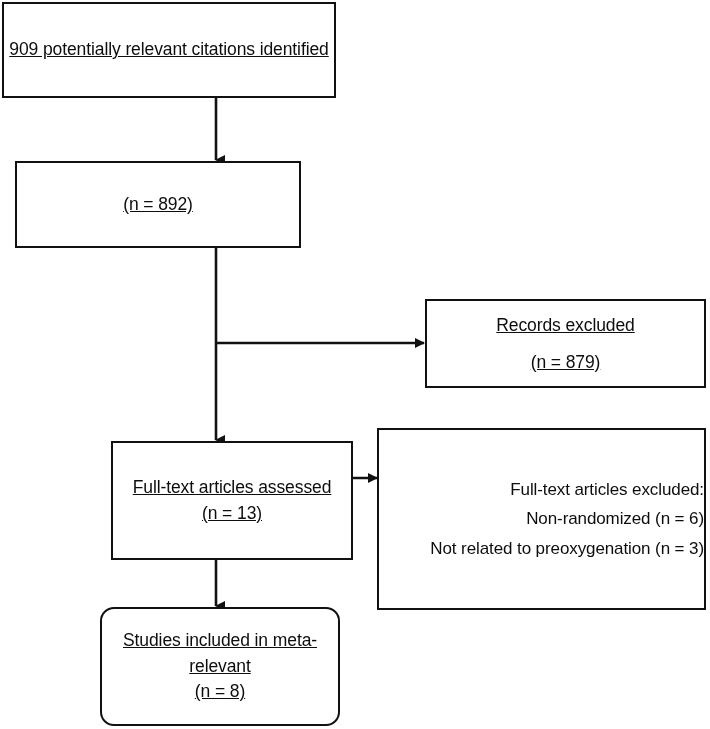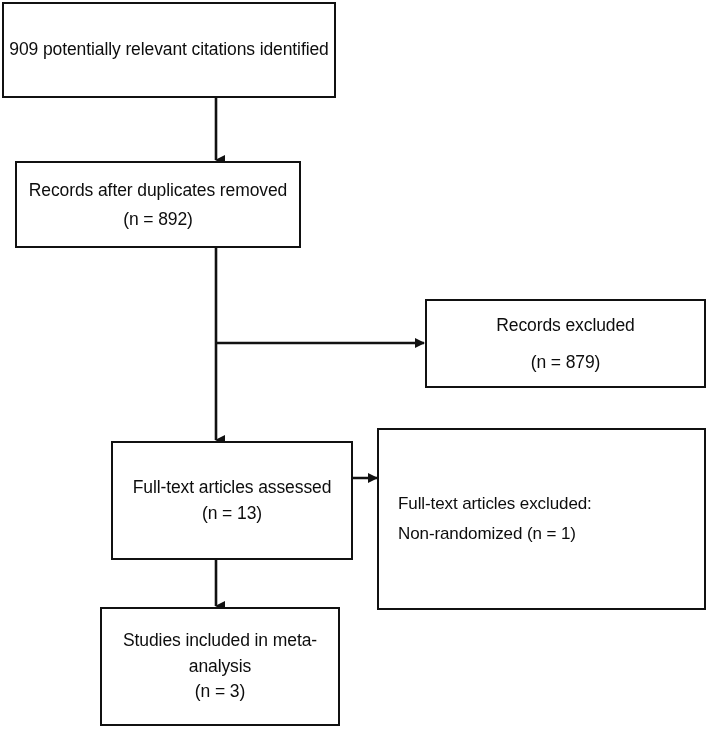--- a/index.html
+++ b/index.html
@@ -28,41 +28,41 @@
     position: absolute;
     box-sizing: border-box;
     border: 2.5px solid #111111;
     background: #ffffff;
     display: flex;
     flex-direction: column;
     justify-content: center;
     z-index: 2;
   }
 
-  .node.centered { align-items: center; text-align: center; }
-  .node.left-aligned { align-items: flex-start; text-align: left; }
+  .node.centered { align-items: center; text-align: center; text-decoration: underline; }
+  .node.left-aligned { align-items: flex-end; text-align: left; }
 
   .node-line {
     font-size: 17.5px;
     line-height: 1.48;
     letter-spacing: -0.1px;
     white-space: nowrap;
   }
 
   .node.left-aligned .node-line {
     padding-left: 19px;
   }
 
   
   #node-identification { left: 2px;   top: 2px;   width: 334px; height: 96px; }
   #node-deduplicated   { left: 15px;  top: 161px; width: 286px; height: 87px; }
   #node-records-excluded { left: 425px; top: 299px; width: 281px; height: 89px; gap: 8px; }
   #node-fulltext-assessed { left: 111px; top: 441px; width: 242px; height: 119px; }
   #node-fulltext-excluded { left: 377px; top: 428px; width: 329px; height: 182px; }
-  #node-included       { left: 100px; top: 607px; width: 240px; height: 119px; }
+  #node-included       { left: 100px; top: 607px; width: 240px; height: 119px; border-radius: 14px; }
 
   #node-deduplicated .node-line,
   #node-records-excluded .node-line { line-height: 1.62; }
 
   #node-fulltext-excluded .node-line { line-height: 1.74; font-size: 17px; }
 
   
   svg.connectors { position: absolute; left: 0; top: 0; z-index: 1; }
 </style>
 </head>
@@ -89,38 +89,38 @@
     <line x1="337" y1="478" x2="377" y2="478" stroke="#111111" stroke-width="2.4" marker-end="url(#arrowright)"></line>
 
     <line x1="216" y1="560" x2="216" y2="606" stroke="#111111" stroke-width="2.6" marker-end="url(#arrowdown)"></line>
   </svg>
 
   <div class="node centered" id="node-identification">
     <div class="node-line">909 potentially relevant citations identified</div>
   </div>
 
   <div class="node centered" id="node-deduplicated">
-    <div class="node-line">Records after duplicates removed</div>
     <div class="node-line">(n = 892)</div>
   </div>
 
   <div class="node centered" id="node-records-excluded">
     <div class="node-line">Records excluded</div>
     <div class="node-line">(n = 879)</div>
   </div>
 
   <div class="node centered" id="node-fulltext-assessed">
     <div class="node-line">Full-text articles assessed</div>
     <div class="node-line">(n = 13)</div>
   </div>
 
   <div class="node left-aligned" id="node-fulltext-excluded">
     <div class="node-line">Full-text articles excluded:</div>
-    <div class="node-line">Non-randomized (n = 1)</div>
+    <div class="node-line">Non-randomized (n = 6)</div>
+    <div class="node-line">Not related to preoxygenation (n = 3)</div>
   </div>
 
   <div class="node centered" id="node-included">
     <div class="node-line">Studies included in meta-</div>
-    <div class="node-line">analysis</div>
-    <div class="node-line">(n = 3)</div>
+    <div class="node-line">relevant</div>
+    <div class="node-line">(n = 8)</div>
   </div>
 
 </div>
 
 </body></html>

